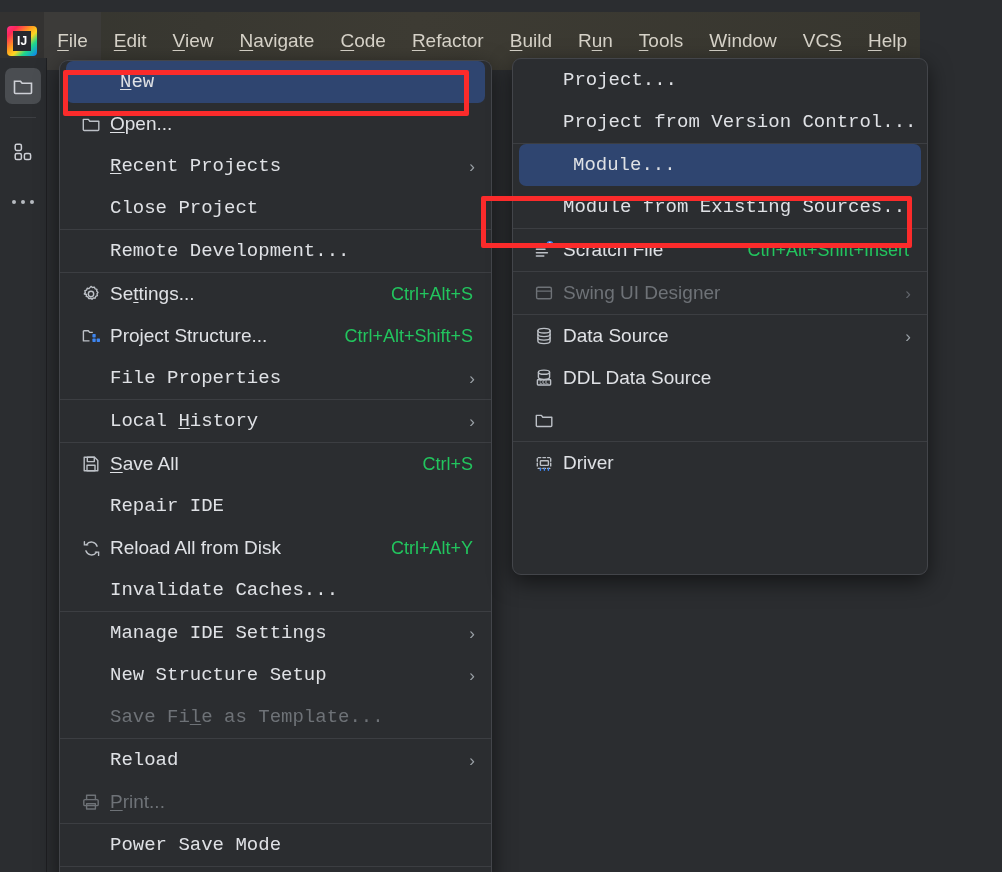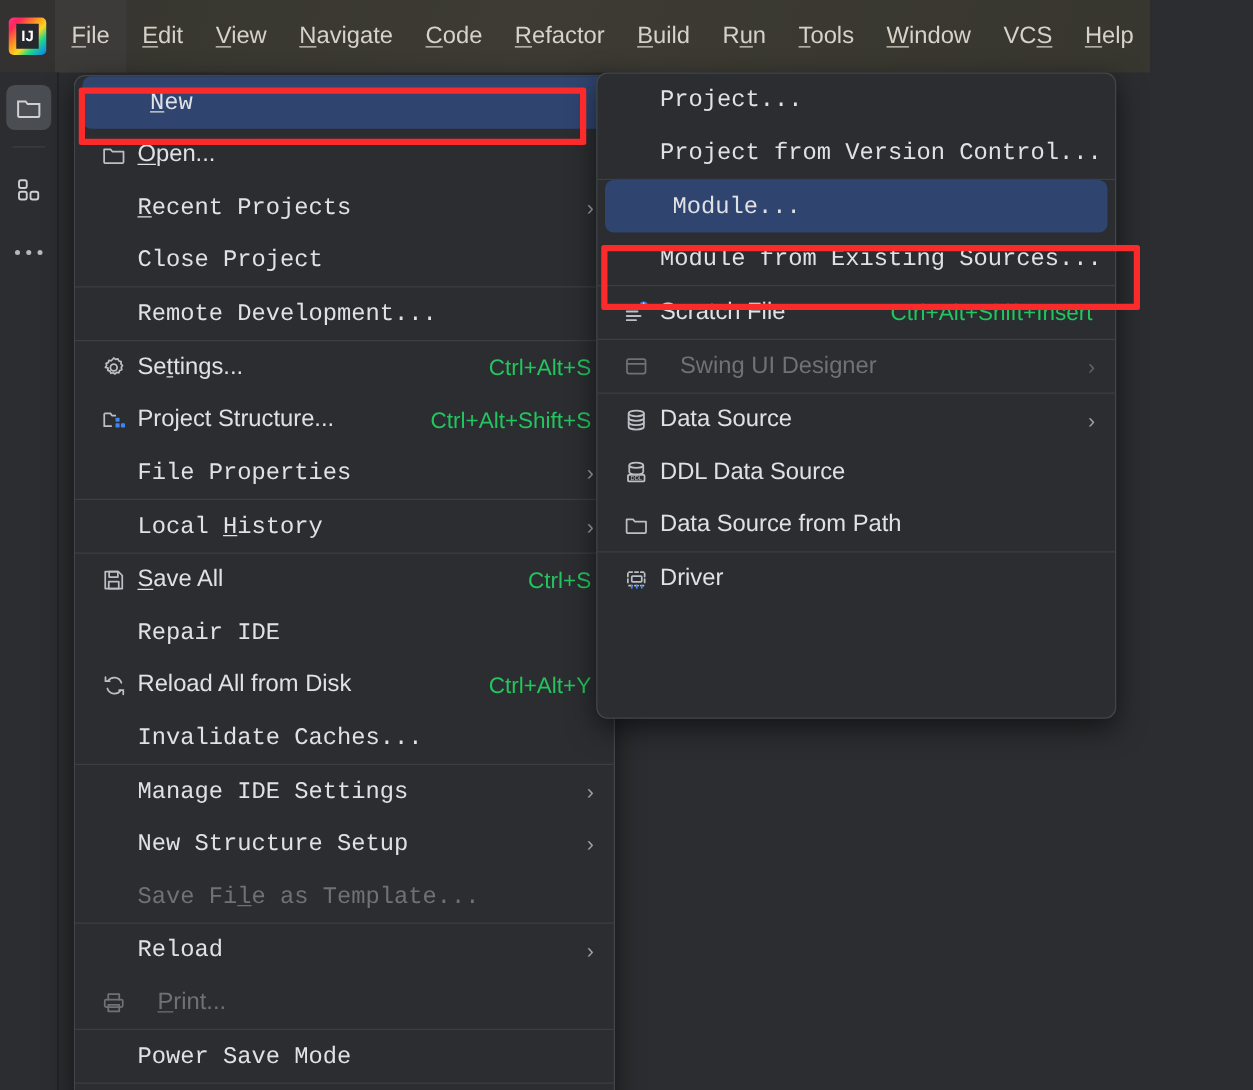--- a/index.html
+++ b/index.html
@@ -6,21 +6,21 @@
   body{
     width:1002px;height:872px;overflow:hidden;
     background:#2b2d30;
     font-family:"Liberation Sans", sans-serif;
     -webkit-font-smoothing:antialiased;
   }
   .app{position:relative;width:1002px;height:872px;}
 
   
   .menubar{
-    position:absolute;left:0;top:0;width:920px;height:58px;
+    position:absolute;left:0;top:12px;width:920px;height:58px;
     background:linear-gradient(100deg,#35352f 0%,#3d3b33 45%,#37362f 100%);
     display:flex;align-items:center;
   }
   .logo-cell{width:55px;height:58px;display:flex;align-items:center;justify-content:center;
     background:#333231;}
   .logo{width:30px;height:30px;position:relative;border-radius:4px;overflow:hidden;
     background:linear-gradient(135deg,#ff318c 0%,#fe2857 18%,#ff9b1f 42%,#ffd521 58%,#21d789 74%,#087cfa 100%);}
   .logo::after{
     content:"IJ";position:absolute;left:6px;top:5px;width:18px;height:20px;
     background:#27282e;color:#fff;font-family:"Liberation Sans",sans-serif;
@@ -47,35 +47,35 @@
   .dots{display:flex;gap:5px;align-items:center;justify-content:center;}
   .dots i{width:4px;height:4px;border-radius:50%;background:#b6bac0;display:block;}
 
   
   .menu{
     position:absolute;background:#2b2d30;border:1px solid #43454a;border-radius:9px;
     box-shadow:0 7px 22px rgba(0,0,0,.55);
   }
   #file-menu{left:59px;top:60px;width:431px;height:820px;border-radius:9px 9px 0 0;
     border-bottom:none;overflow:hidden;}
-  #new-menu{left:477px;top:58px;width:414px;height:515px;}
+  #new-menu{left:512px;top:58px;width:414px;height:515px;}
 
   .mi{
     position:relative;display:flex;align-items:center;height:42px;
     color:#dfe1e5;font-size:19px;cursor:default;white-space:nowrap;
   }
   .mi .ico{width:30px;margin-left:16px;display:flex;align-items:center;justify-content:center;
     flex:0 0 30px;}
   .mi .lbl{margin-left:4px;}
   .mi.noicon .lbl{margin-left:50px;font-family:Liberation Mono, monospace;}
   .mi .sc{margin-left:auto;margin-right:18px;color:#22c55e;font-size:18px;}
   .mi .arr{margin-left:auto;margin-right:16px;color:#9aa0a6;font-size:17px;line-height:1;}
   .mi.sel{background:#2f4570;border-radius:7px;margin:0 6px;}
   .mi.sel .lbl{margin-left:54px;}
-  .mi.disabled{color:#6e7277;gap:16px;}
+  .mi.disabled{color:#6e7277;}
   .mi.disabled .arr{color:#60646a;}
   .mi u{text-decoration:underline;text-underline-offset:2px;}
   .sep{height:1px;background:#3c3e42;margin:0;}
 
   
   .redbox{position:absolute;border:5px solid #fb2b2b;border-radius:2px;pointer-events:none;}
   #red-new{left:63px;top:70px;width:396px;height:36px;}
   #red-module{left:481px;top:196px;width:421px;height:42px;}
 
   
@@ -336,21 +336,20 @@
           </svg>
         </span>
         <span class="lbl">DDL Data Source</span>
       </div>
       <div class="mi">
         <span class="ico">
           <svg width="20" height="20" viewBox="0 0 20 20" fill="none" stroke="#bcc0c6" stroke-width="1.4" stroke-linecap="round" stroke-linejoin="round">
             <path d="M2.3 5.4h5.1l1.4 1.8h9v8.4a.9.9 0 0 1-.9.9H3.2a.9.9 0 0 1-.9-.9V5.4z"></path>
           </svg>
         </span>
-        <span class="lbl">Data Source from Path</span>
       </div>
       <div class="sep"></div>
       <div class="mi">
         <span class="ico">
           <svg width="21" height="20" viewBox="0 0 21 20" fill="none" stroke="#bcc0c6" stroke-width="1.4" stroke-linecap="round">
         <path d="M4.2 4.6h11.6M4.2 15.4h11.6M3.3 5.6v8.8M16.7 5.6v8.8" stroke-dasharray="2.6 2.1"></path>
         <rect x="6.4" y="7.8" width="8" height="4.6" rx=".7" fill="none"></rect>
         <path d="M6.4 15.4v1.9M10.4 15.4v1.9M14.4 15.4v1.9" stroke="#3d85f0"></path>
           </svg>
         </span>

